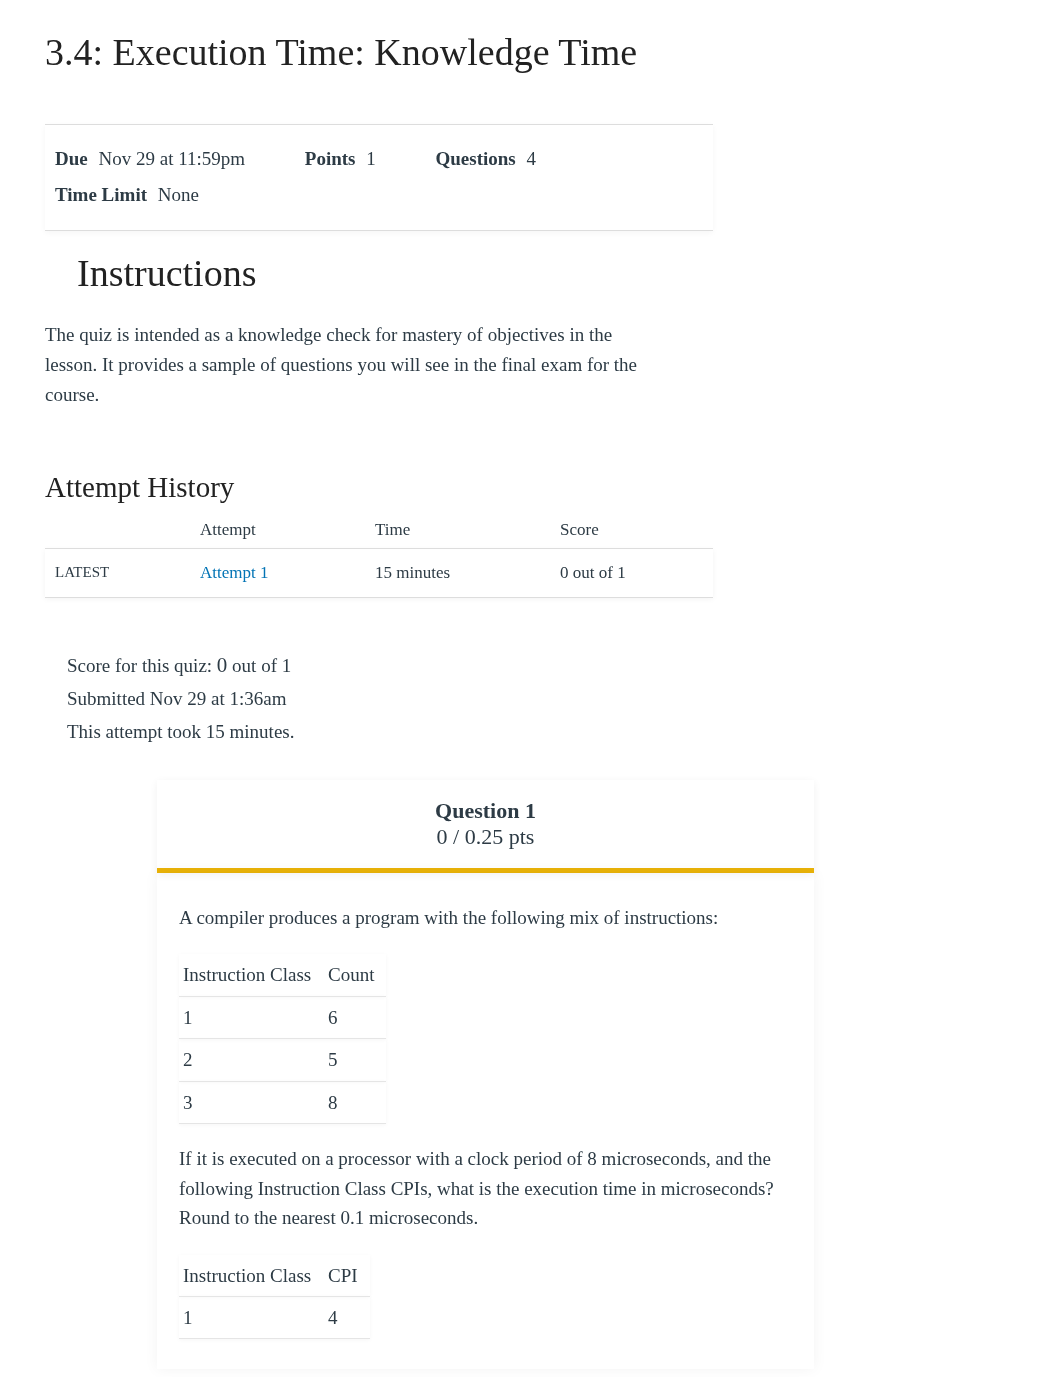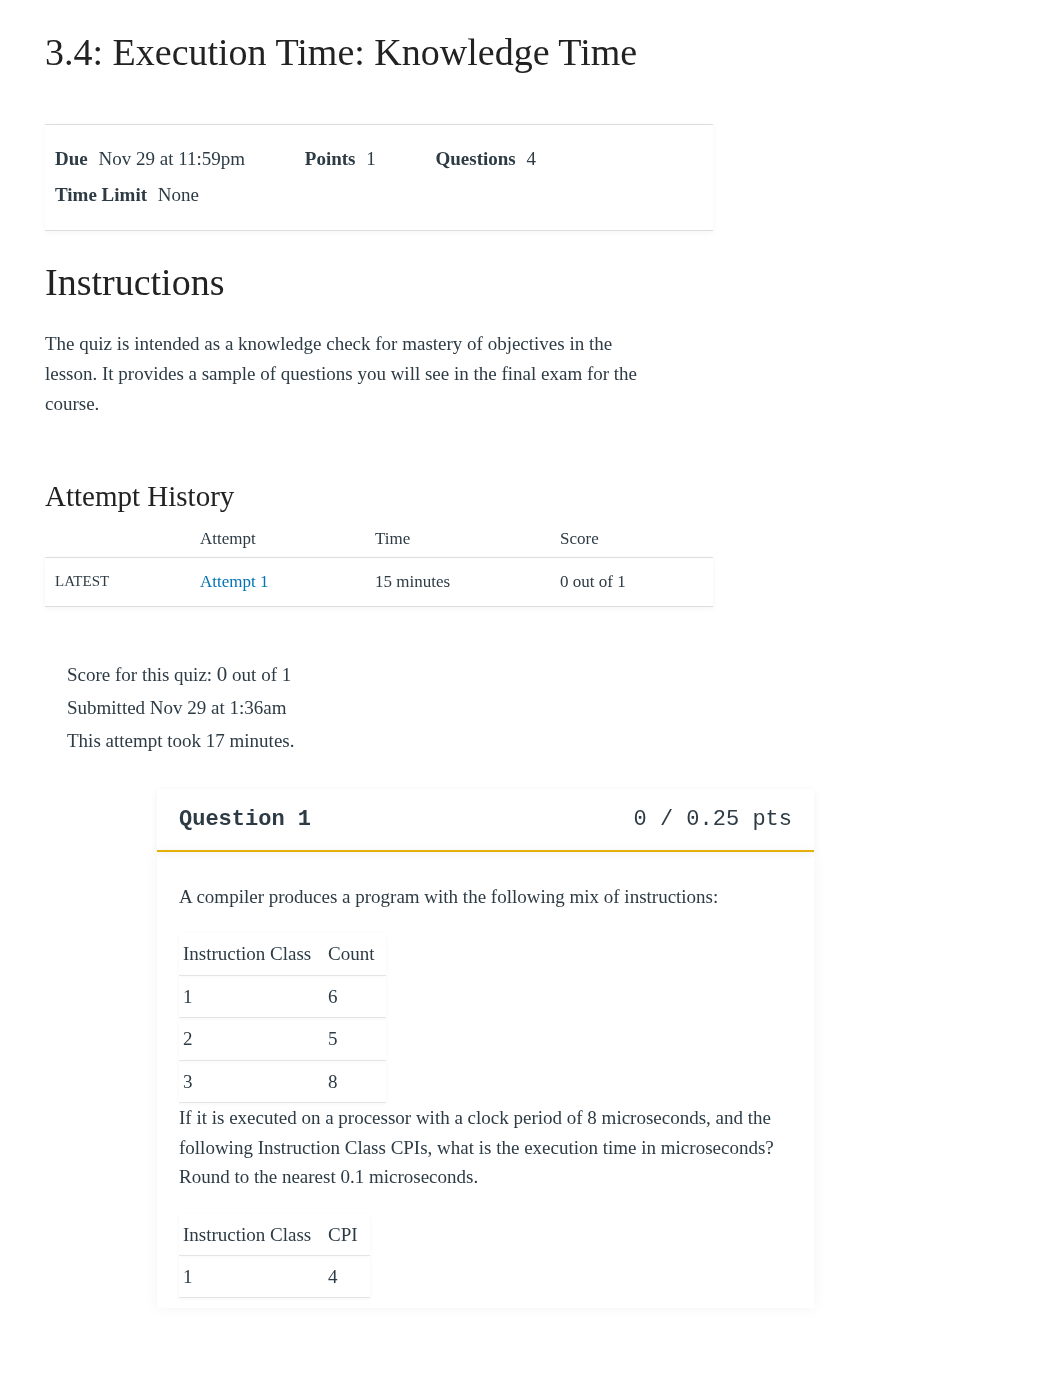--- a/index.html
+++ b/index.html
@@ -18,21 +18,21 @@
       font-family: Georgia, "Times New Roman", serif;
       font-size: 38px;
       font-weight: 400;
       margin-bottom: 50px;
       color: #222;
     }
     .meta-row {
       border-top: 1px solid #ddd;
       border-bottom: 1px solid #ddd;
       padding: 18px 0 18px 10px;
-      margin-bottom: 29px;
+      margin-bottom: 20px;
       box-shadow: 0 2px 6px rgba(0,0,0,0.04);
       width: 668px;
       font-family: Georgia, "Times New Roman", serif;
       font-size: 19px;
       line-height: 1.7;
     }
     .meta-item {
       display: inline-block;
       margin-right: 55px;
     }
@@ -43,20 +43,21 @@
     .meta-label {
       font-weight: 700;
       margin-right: 6px;
     }
     .instructions-heading {
       font-family: Georgia, "Times New Roman", serif;
       font-size: 38px;
       font-weight: 400;
       margin-bottom: 25px;
       color: #222;
+      margin-left: 32px;
     }
     .instructions-text {
       font-family: Georgia, "Times New Roman", serif;
       font-size: 19px;
       line-height: 1.6;
       width: 605px;
       margin-bottom: 60px;
     }
     .attempt-heading {
       font-family: Georgia, "Times New Roman", serif;
@@ -106,40 +107,42 @@
     .question-box {
       margin-left: 112px;
       width: 657px;
       background: #fff;
     }
     .question-header {
       display: flex;
       justify-content: space-between;
       align-items: center;
       padding: 18px 22px;
-      font-family: Liberation Mono, monospace;
+      font-family: Liberation Serif, serif;
       font-size: 22px;
-      border-bottom: 2px solid #eab308;
+      border-bottom: 5px solid #eab308;
       box-shadow: 0 2px 8px rgba(0,0,0,0.06);
+      flex-direction: column;
     }
     .question-header .weight {
       font-weight: 700;
     }
     .question-body {
       padding: 30px 22px 10px 22px;
       font-family: Georgia, "Times New Roman", serif;
       font-size: 19px;
       line-height: 1.55;
       box-shadow: 0 0 14px rgba(0,0,0,0.05);
     }
     .question-body p {
       margin-bottom: 22px;
     }
     .mini-table {
       border-collapse: collapse;
+      margin-bottom: 20px;
       font-size: 19px;
     }
     .mini-table th, .mini-table td {
       text-align: left;
       padding: 6px 12px 6px 4px;
       border-bottom: 1px solid #e5e5e5;
       font-weight: 400;
     }
     .mini-table th {
       font-weight: 400;
@@ -197,21 +200,21 @@
   </tbody>
 </table>
 
 <div class="score-summary">
   <div>
     <span>Score for this quiz: </span>
     <span class="larger-zero">0</span>
     <span> out of 1</span>
   </div>
   <div>Submitted Nov 29 at 1:36am</div>
-  <div>This attempt took 17 minutes.</div>
+  <div>This attempt took 15 minutes.</div>
 </div>
 
 <div class="question-box">
   <div class="question-header">
     <span class="weight">Question 1</span>
     <span>0 / 0.25 pts</span>
   </div>
   <div class="question-body">
     <p>A compiler produces a program with the following mix of instructions:</p>
 

